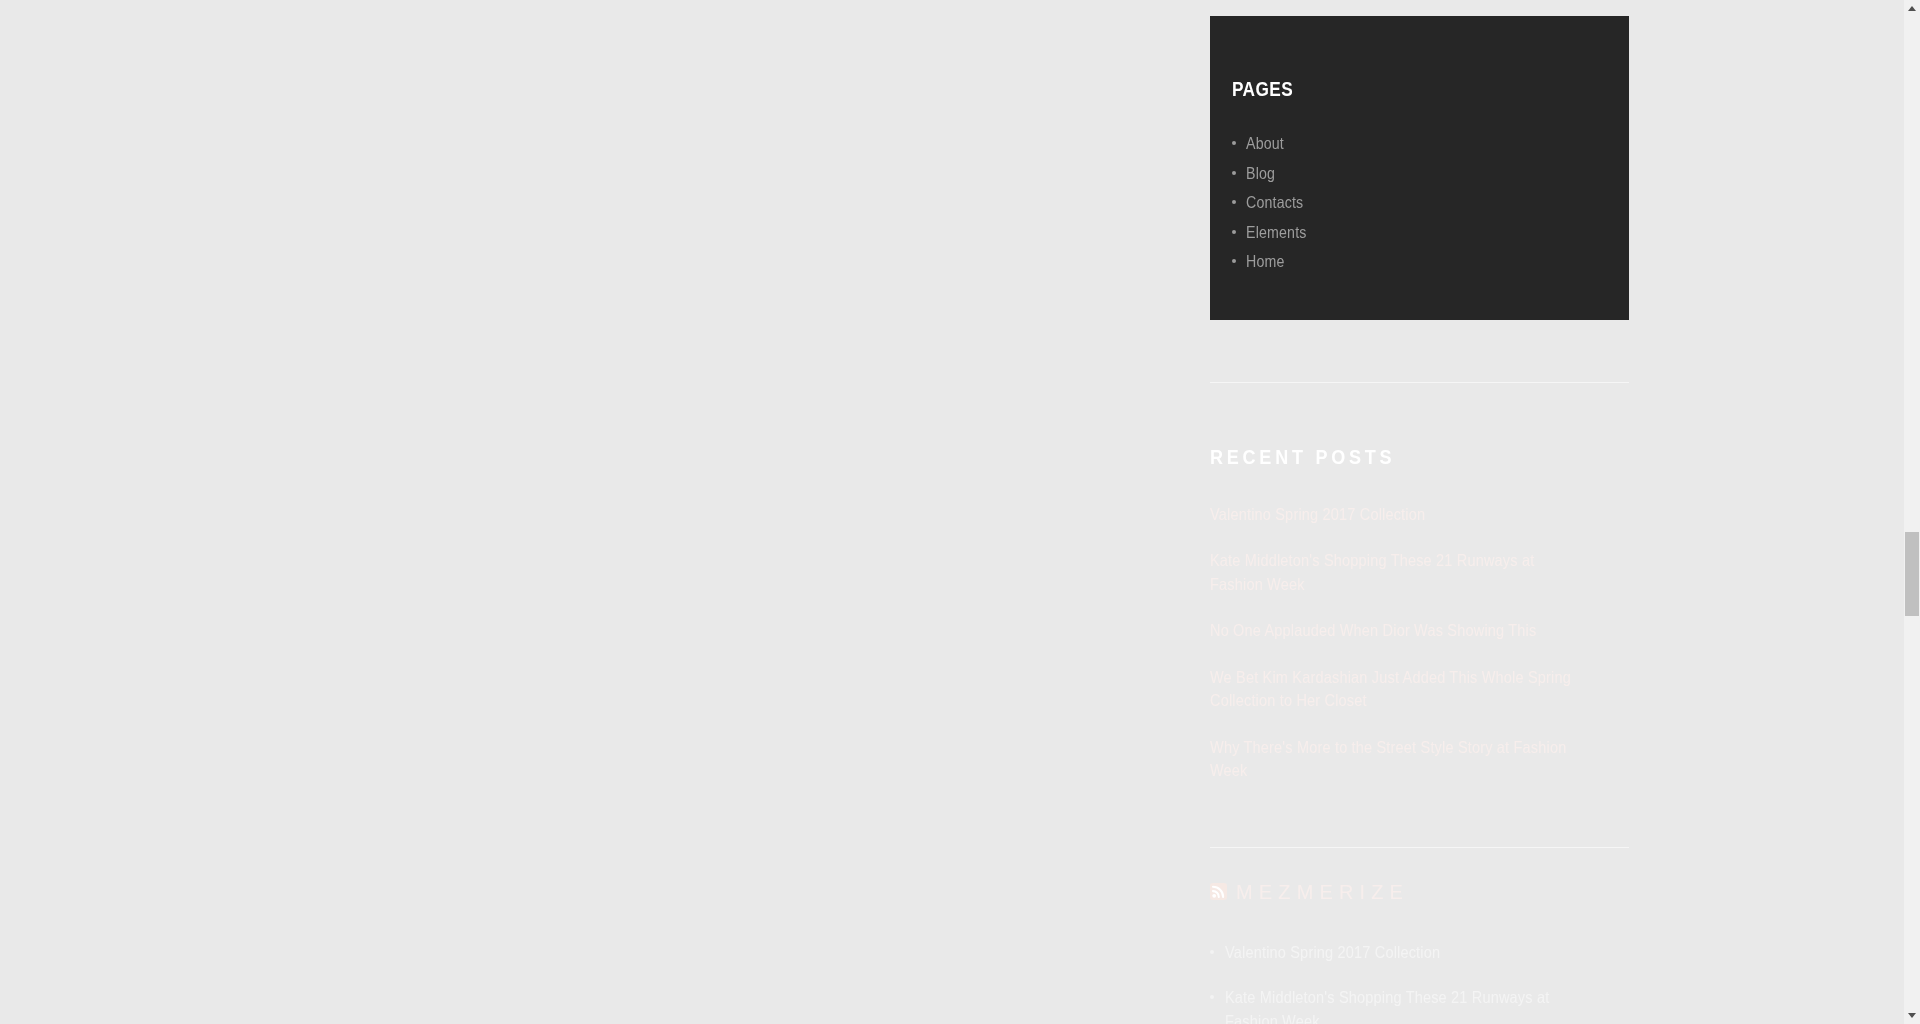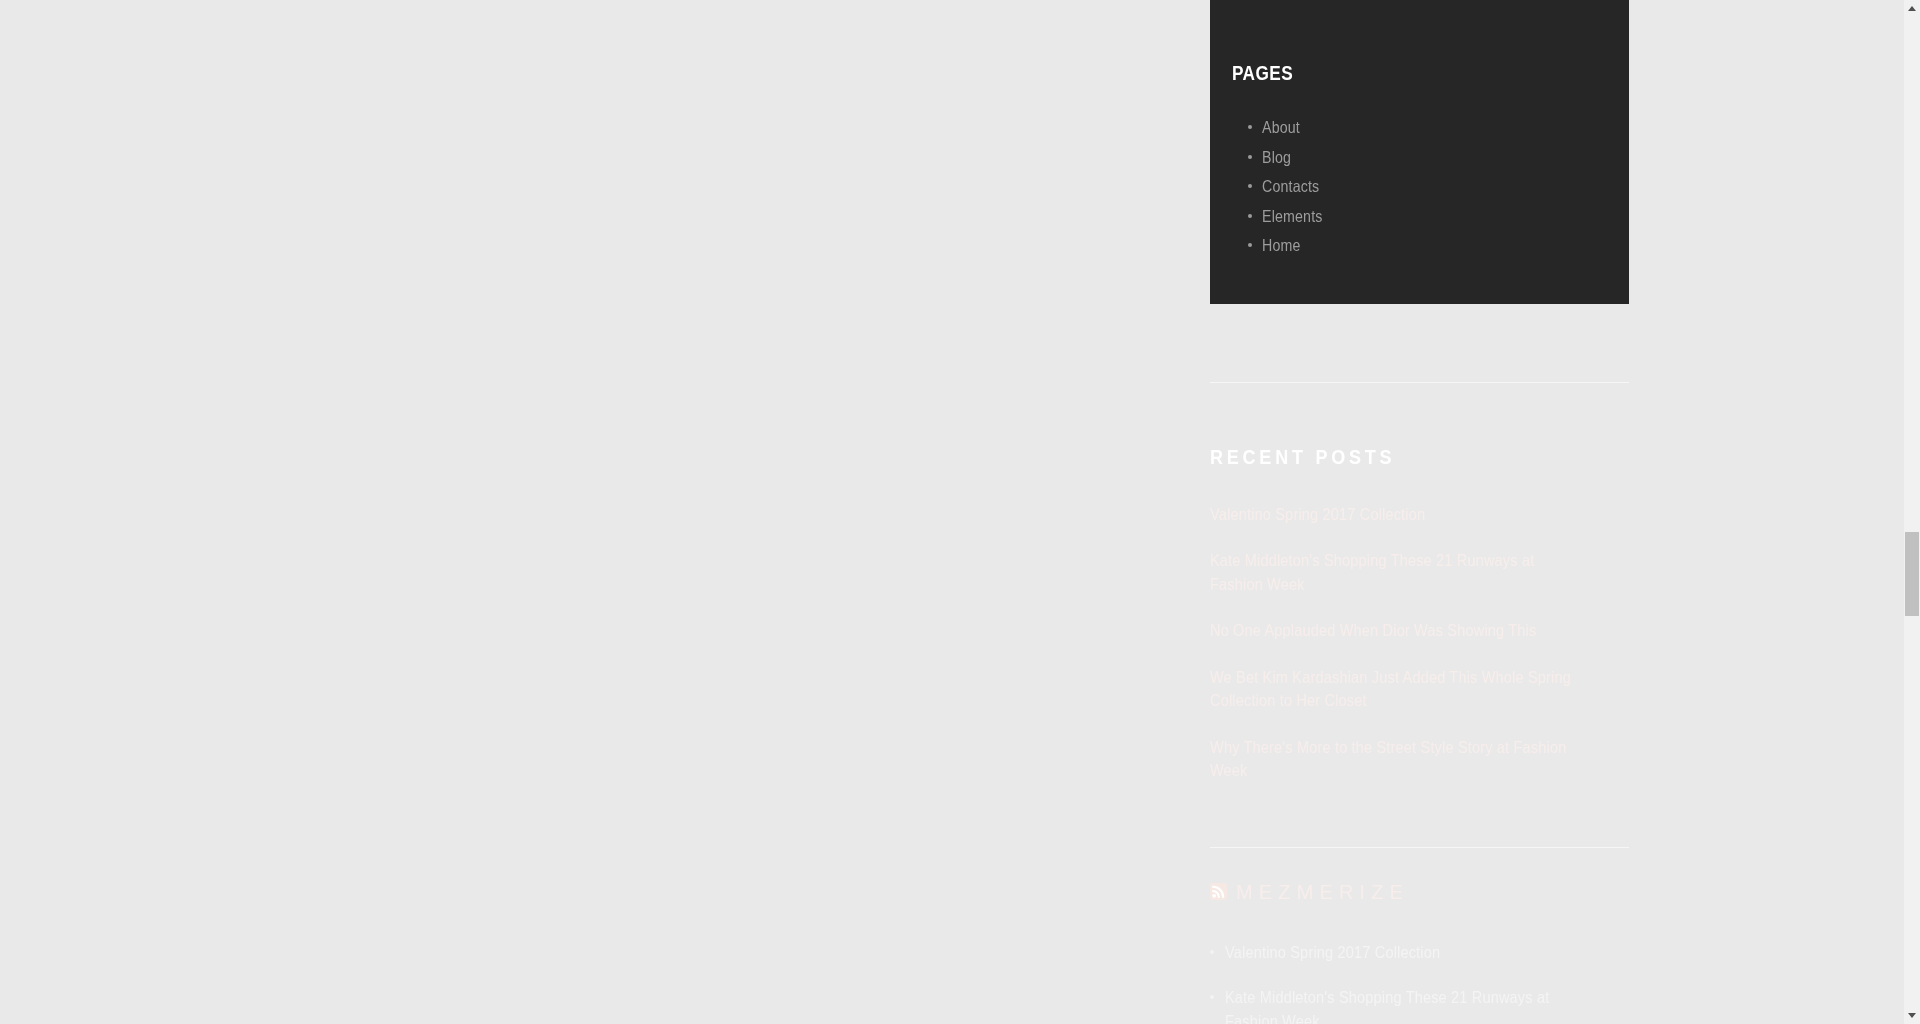--- a/index.html
+++ b/index.html
@@ -30,38 +30,38 @@
   }
 
   
   .pages-widget {
     background: #262626;
     width: 419px;
     height: 304px;
     box-sizing: border-box;
     padding: 62px 20px 0 22px;
     position: relative;
-    top: 0;
+    top: 16px;
   }
 
   .widget-title-dark {
     color: #ffffff;
     font-size: 21px;
     font-weight: bold;
     letter-spacing: 0.5px;
     line-height: 1;
     margin: 0 0 36px 0;
     font-family: "Liberation Sans Narrow", "Liberation Sans", sans-serif;
     transform: scaleX(0.82);
     transform-origin: left center;
   }
 
   .pages-list {
     list-style: none;
-    margin: 16px;
+    margin: 0;
     padding: 0;
   }
 
   .pages-list li {
     position: relative;
     padding-left: 14px;
     margin-bottom: 12.5px;
     line-height: 1;
   }
 

